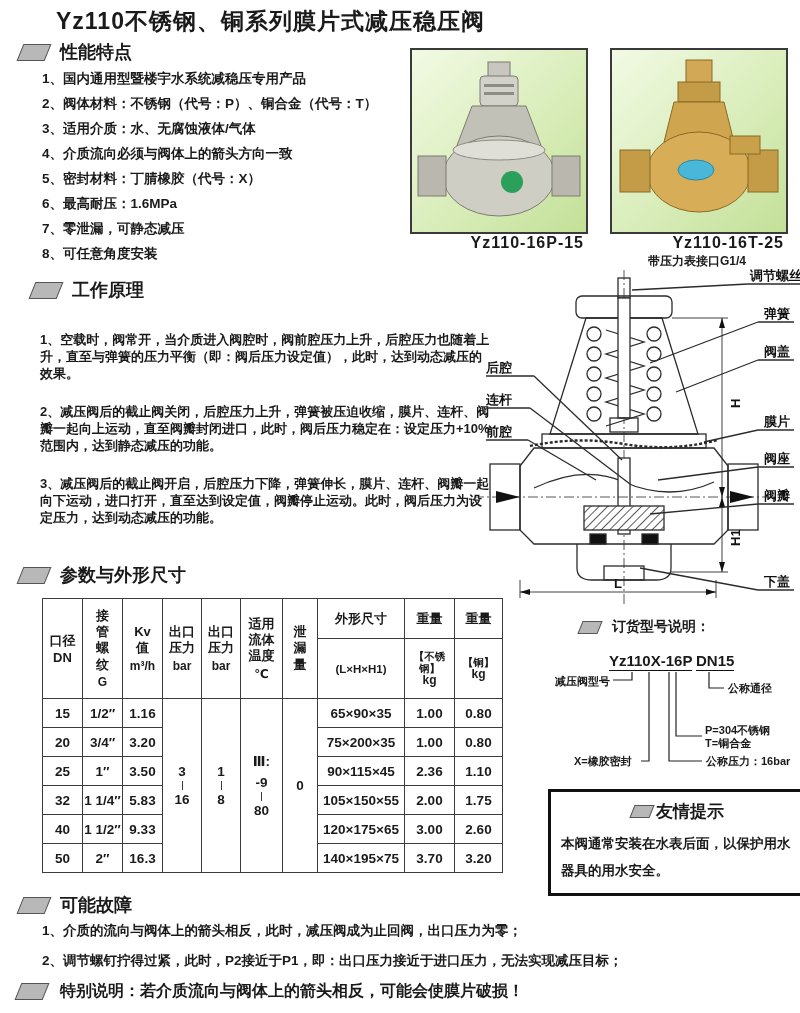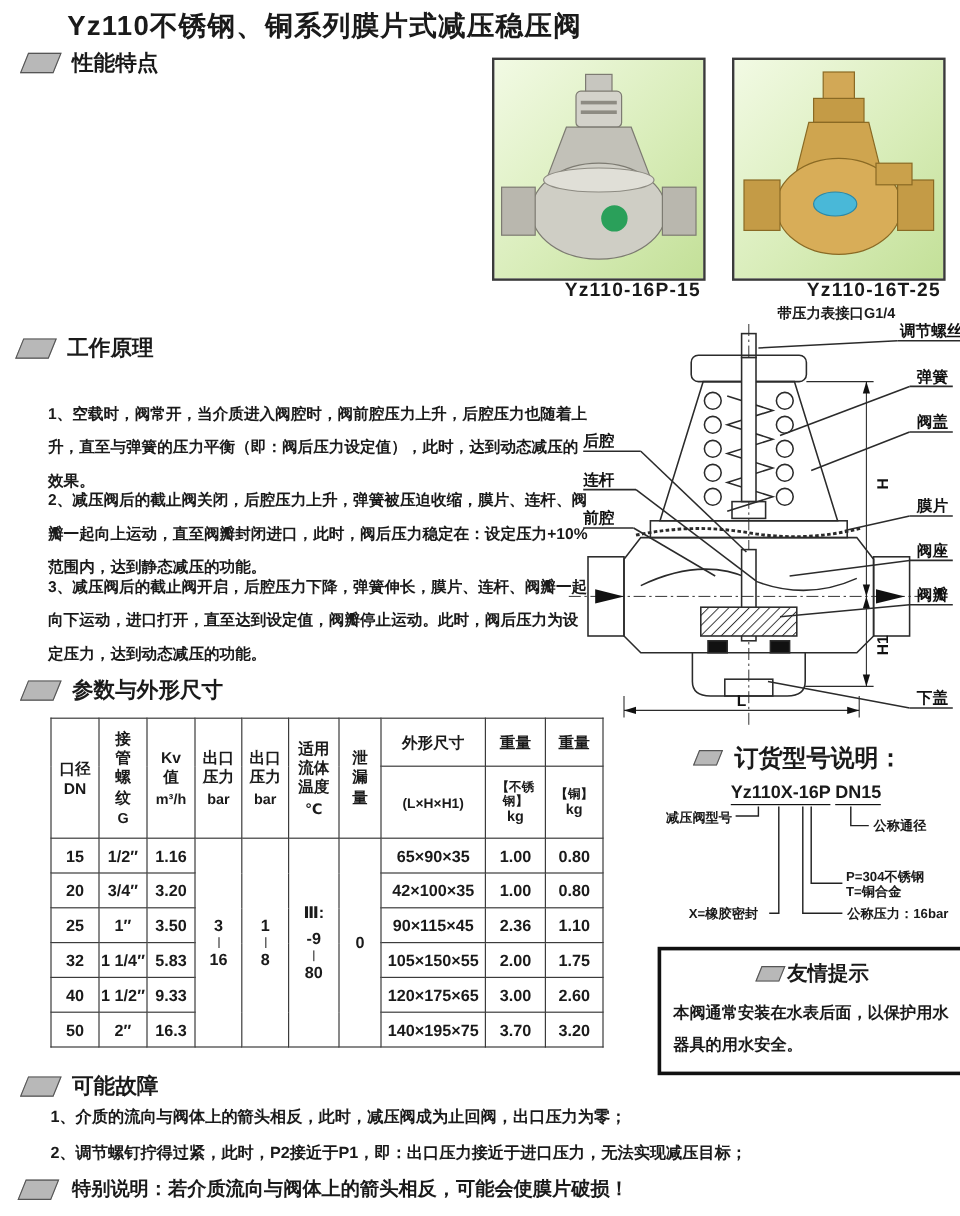--- a/index.html
+++ b/index.html
@@ -11,21 +11,21 @@
   .para-icon{display:inline-block;width:26px;height:15px;background:#b8b8b8;border:1.5px solid #555;
              transform:skewX(-22deg);}
   .para-icon.small{width:18px;height:11px;}
   .feat-list{left:30px;top:72px;width:370px;font-size:13.5px;font-weight:600;}
   .feat-list .item{margin:0 0 10.5px 0;line-height:14.5px;}
   .prod-card{width:174px;height:182px;border:2px solid #3a3a3a;
              background:linear-gradient(135deg,#f2fae4 0%,#d9edba 55%,#c3e098 100%);}
   .prod-cap{font-size:16px;font-weight:bold;text-align:right;letter-spacing:1px;}
   .prod-sub{font-size:12px;font-weight:bold;text-align:center;}
   .principle-base{left:28px;top:303px;width:450px;font-size:13px;font-weight:600;line-height:24px;}
-  .principle-p{width:452px;font-size:13px;font-weight:600;line-height:28px;}
+  .principle-p{width:452px;font-size:13px;font-weight:600;line-height:17px;}
   .spec-table{border-collapse:collapse;table-layout:fixed;font-weight:bold;}
   .spec-table th,.spec-table td{border:1px solid #3c3c3c;padding:0;text-align:center;vertical-align:middle;
              font-size:13px;background:#fff;}
   .spec-table td{font-size:13.5px;}
   .vcol{margin:0 auto;word-break:break-all;line-height:1.25;}
   .w15{width:16px;} .w24{width:26px;} .w30{width:30px;}
   .unit{display:block;font-size:12px;line-height:1.2;margin-top:2px;}
   .range-sep{display:block;width:0;height:9px;border-left:1.5px solid #3c3c3c;margin:2px auto;}
   .sub-hdr{display:block;font-size:10.5px;line-height:1.15;}
   .tips-box{left:536px;top:789px;width:254px;height:101px;border:3px solid #111;background:#fff;}
@@ -44,20 +44,30 @@
 <body>
 
 <div class="page">
 
   <div class="abs doc-title">Yz110不锈钢、铜系列膜片式减压稳压阀</div>
 
   <div class="abs sec-head" style="left:8px;top:40px;">
     <span class="para-icon"></span>
     <span>性能特点</span>
   </div>
+  <div class="abs feat-list">
+    <div class="item">1、国内通用型暨楼宇水系统减稳压专用产品</div>
+    <div class="item">2、阀体材料：不锈钢（代号：P）、铜合金（代号：T）</div>
+    <div class="item">3、适用介质：水、无腐蚀液体/气体</div>
+    <div class="item">4、介质流向必须与阀体上的箭头方向一致</div>
+    <div class="item">5、密封材料：丁腈橡胶（代号：X）</div>
+    <div class="item">6、最高耐压：1.6MPa</div>
+    <div class="item">7、零泄漏，可静态减压</div>
+    <div class="item">8、可任意角度安装</div>
+  </div>
 
   <div class="abs prod-card" style="left:398px;top:48px;">
     <svg width="170" height="178" viewBox="0 0 170 178">
       <rect x="76" y="12" width="22" height="16" fill="#c7c6bf" stroke="#7d7b72"></rect>
       <rect x="68" y="26" width="38" height="30" rx="4" fill="#d3d2ca" stroke="#7d7b72"></rect>
       <polygon points="60,56 114,56 130,98 44,98" fill="#c2c1b8" stroke="#7d7b72"></polygon>
       <ellipse cx="87" cy="126" rx="56" ry="40" fill="#cfcec5" stroke="#7d7b72"></ellipse>
       <rect x="6" y="106" width="28" height="40" fill="#b9b7ae" stroke="#7d7b72"></rect>
       <rect x="140" y="106" width="28" height="40" fill="#b9b7ae" stroke="#7d7b72"></rect>
       <ellipse cx="87" cy="100" rx="46" ry="10" fill="#e0dfd7" stroke="#8d8b82"></ellipse>
@@ -76,21 +86,21 @@
       <ellipse cx="87" cy="122" rx="52" ry="40" fill="#d8ad58" stroke="#8a6a24"></ellipse>
       <rect x="8" y="100" width="30" height="42" fill="#c49b46" stroke="#8a6a24"></rect>
       <rect x="136" y="100" width="30" height="42" fill="#c49b46" stroke="#8a6a24"></rect>
       <rect x="118" y="86" width="30" height="18" fill="#caa14b" stroke="#8a6a24"></rect>
       <ellipse cx="84" cy="120" rx="18" ry="10" fill="#49b8d8" stroke="#2a88a8"></ellipse>
     </svg>
   </div>
   <div class="abs prod-cap" style="left:598px;top:234px;width:174px;">Yz110-16T-25</div>
   <div class="abs prod-sub" style="left:598px;top:253px;width:174px;">带压力表接口G1/4</div>
 
-  <div class="abs sec-head" style="left:4px;top:278px;">
+  <div class="abs sec-head" style="left:20px;top:278px;">
     <span class="para-icon"></span>
     <span>工作原理</span>
   </div>
   <div class="abs principle-p" style="left:28px;top:331px;">1、空载时，阀常开，当介质进入阀腔时，阀前腔压力上升，后腔压力也随着上升，直至与弹簧的压力平衡（即：阀后压力设定值），此时，达到动态减压的效果。</div>
   <div class="abs principle-p" style="left:28px;top:403px;">2、减压阀后的截止阀关闭，后腔压力上升，弹簧被压迫收缩，膜片、连杆、阀瓣一起向上运动，直至阀瓣封闭进口，此时，阀后压力稳定在：设定压力+10%范围内，达到静态减压的功能。</div>
   <div class="abs principle-p" style="left:28px;top:475px;">3、减压阀后的截止阀开启，后腔压力下降，弹簧伸长，膜片、连杆、阀瓣一起向下运动，进口打开，直至达到设定值，阀瓣停止运动。此时，阀后压力为设定压力，达到动态减压的功能。</div>
 
   <svg class="abs" style="left:460px;top:268px;" width="340" height="340" viewBox="0 0 340 340">
     <defs>
       <pattern id="hatch" width="6" height="6" patternUnits="userSpaceOnUse" patternTransform="rotate(45)">
@@ -288,21 +298,21 @@
       </td>
       <td rowspan="6">0</td>
       <td>65×90×35</td>
       <td>1.00</td>
       <td>0.80</td>
     </tr>
     <tr style="height:29px">
       <td>20</td>
       <td>3/4″</td>
       <td>3.20</td>
-      <td>42×100×35</td>
+      <td>75×200×35</td>
       <td>1.00</td>
       <td>0.80</td>
     </tr>
     <tr style="height:29px">
       <td>25</td>
       <td>1″</td>
       <td>3.50</td>
       <td>90×115×45</td>
       <td>2.36</td>
       <td>1.10</td>
@@ -327,21 +337,21 @@
       <td>50</td>
       <td>2″</td>
       <td>16.3</td>
       <td>140×195×75</td>
       <td>3.70</td>
       <td>3.20</td>
     </tr>
   </tbody>
     </table>
 
-  <div class="abs sec-head" style="left:568px;top:618px;font-size:20px;">
+  <div class="abs sec-head" style="left:568px;top:618px;font-size:14px;">
     <span class="para-icon small"></span>
     <span>订货型号说明：</span>
   </div>
   <div class="ord-model" style="left:597px;top:652px;">Yz110X-16P</div>
   <div class="ord-model" style="left:684px;top:652px;">DN15</div>
   <svg class="abs" style="left:540px;top:640px;" width="260" height="150" viewBox="0 0 260 150">
     <g stroke="#222" stroke-width="1.2" fill="none">
       <polyline points="61,40 80,40 80,32"></polyline>
       <polyline points="97,32 97,121 89,121"></polyline>
       <polyline points="117,32 117,121 150,121"></polyline>

